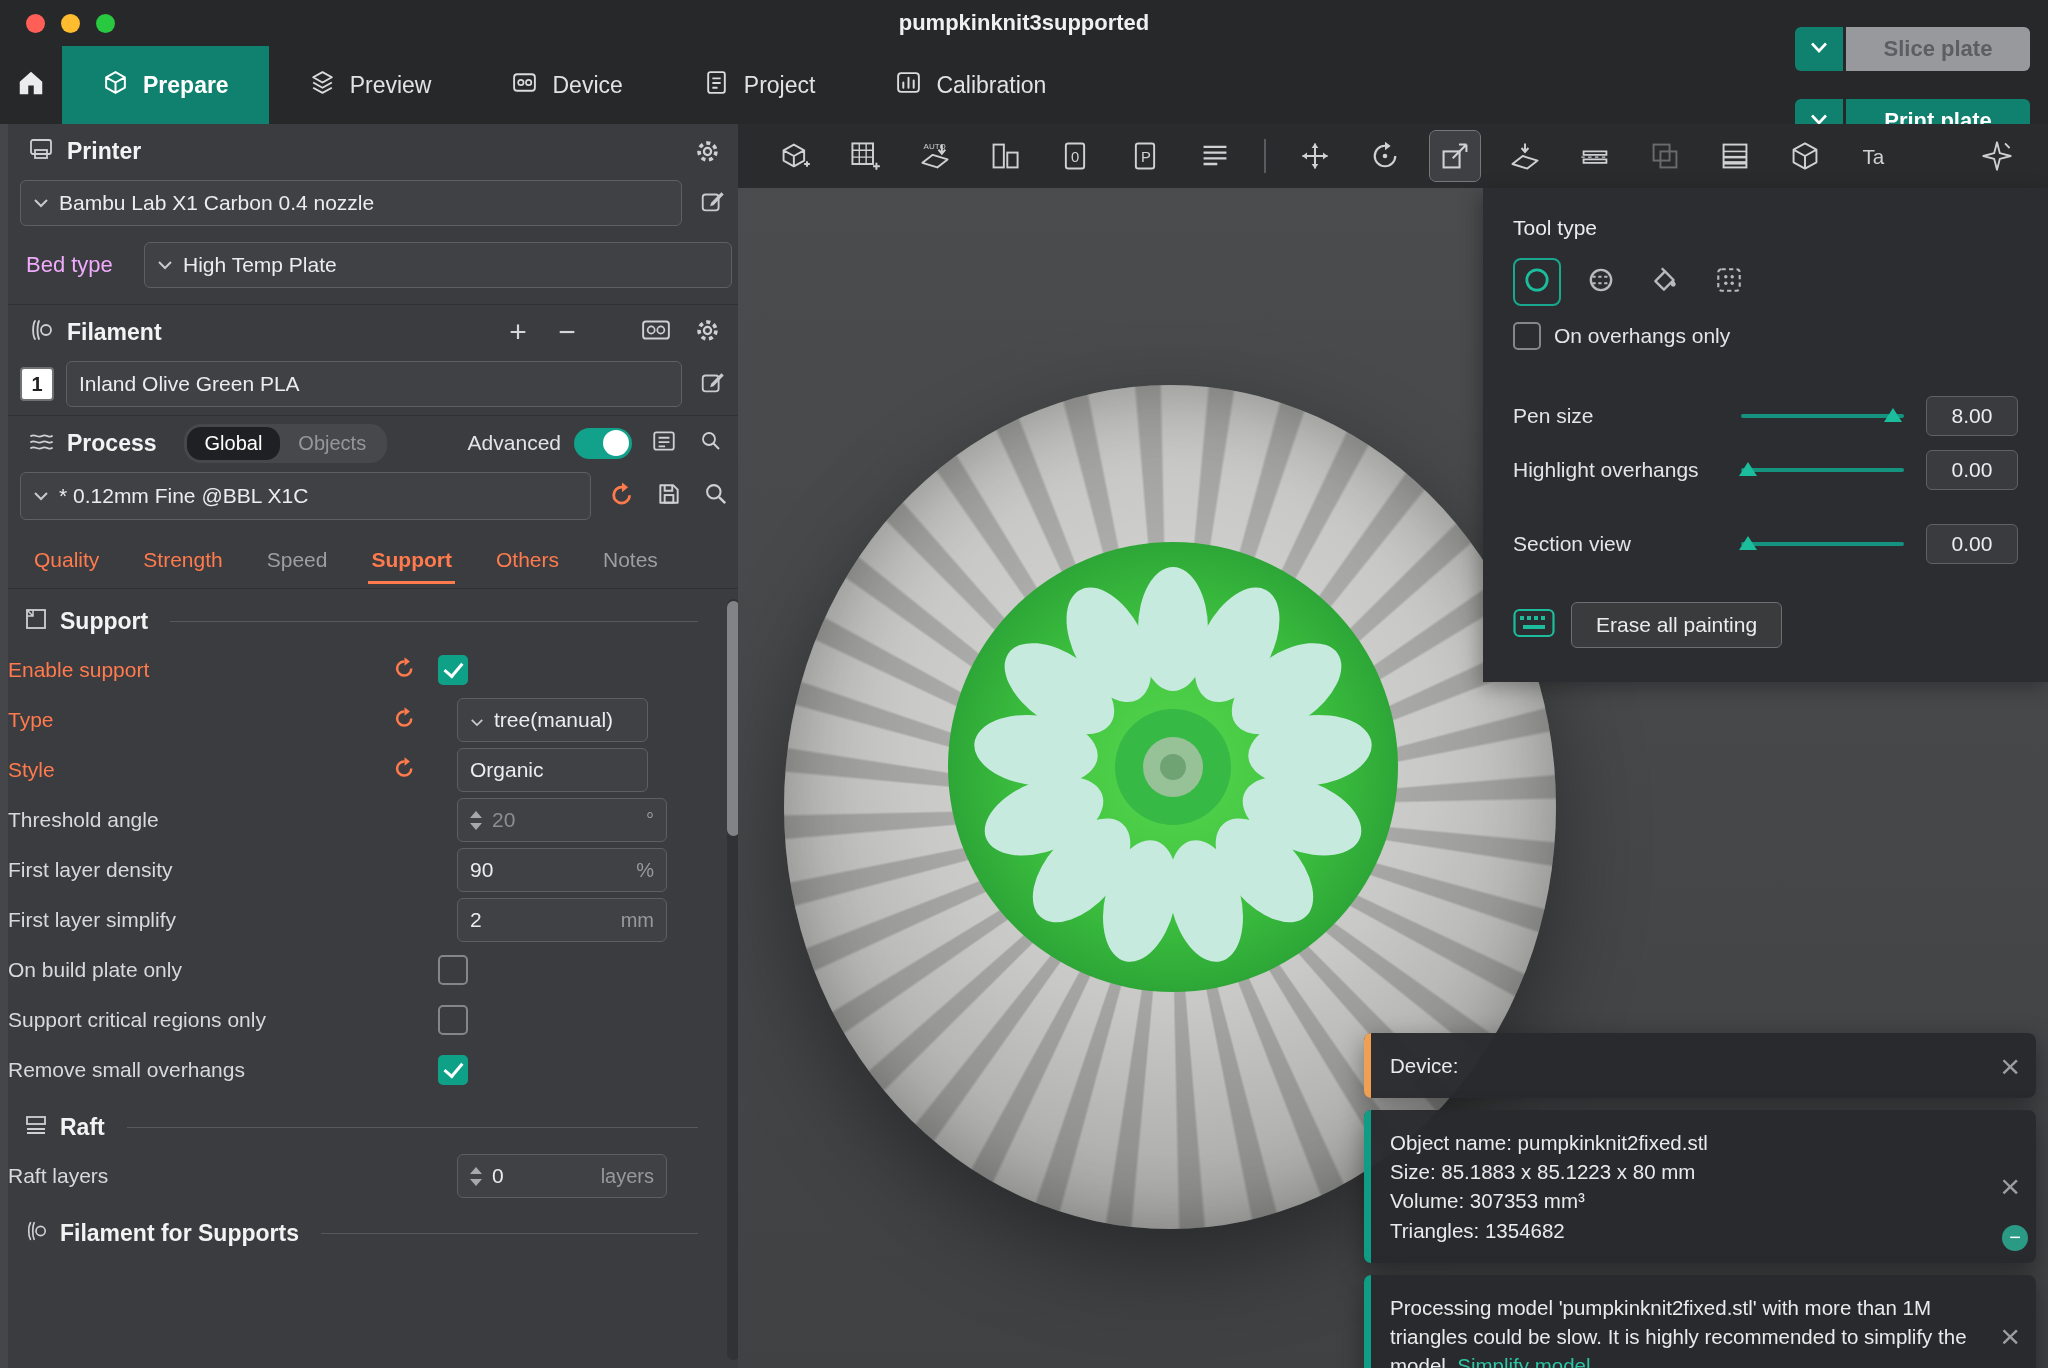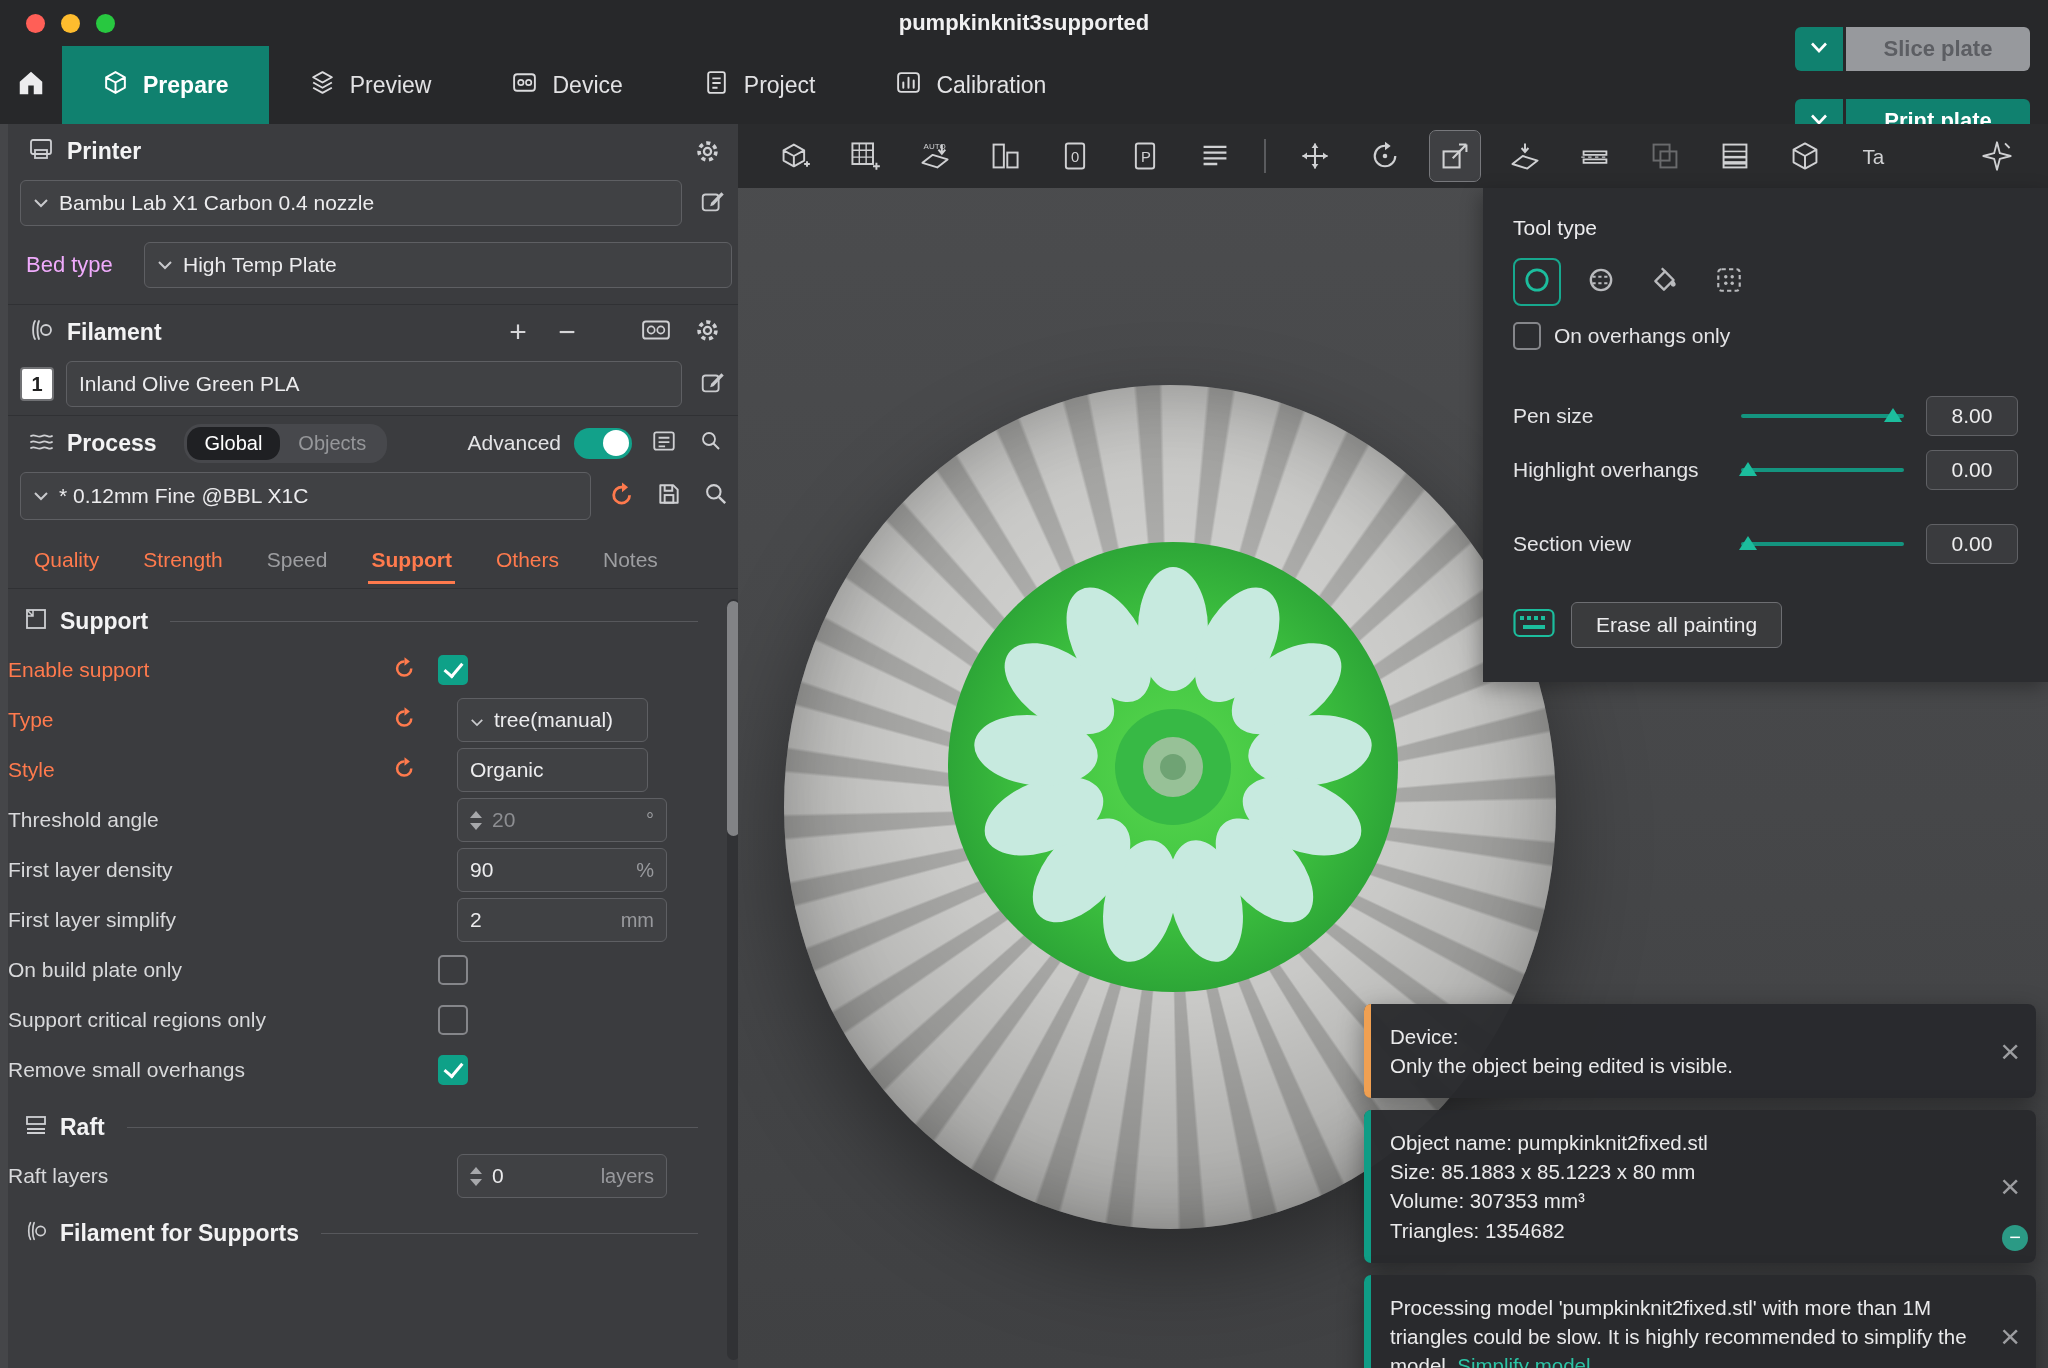--- a/index.html
+++ b/index.html
@@ -778,21 +778,20 @@
               <rect x="10" y="17" width="22" height="4" fill="#1cbd9d"></rect>
             </svg>
         </span>
         <span class="erase-btn">Erase all painting</span>
       </div>
     </div>
 
     <div class="notif-stack">
       <div class="notif warn">
         <div>Device:</div>
-        <div>Only the object being edited is visible.</div>
         <span class="notif-close">×</span>
       </div>
 
       <div class="notif info">
         <div>Object name: pumpkinknit2fixed.stl</div>
         <div>Size: 85.1883 x 85.1223 x 80 mm</div>
         <div>Volume: 307353 mm³</div>
         <div>Triangles: 1354682</div>
         <span class="notif-close">×</span>
         <span class="mini-dot">−</span>

